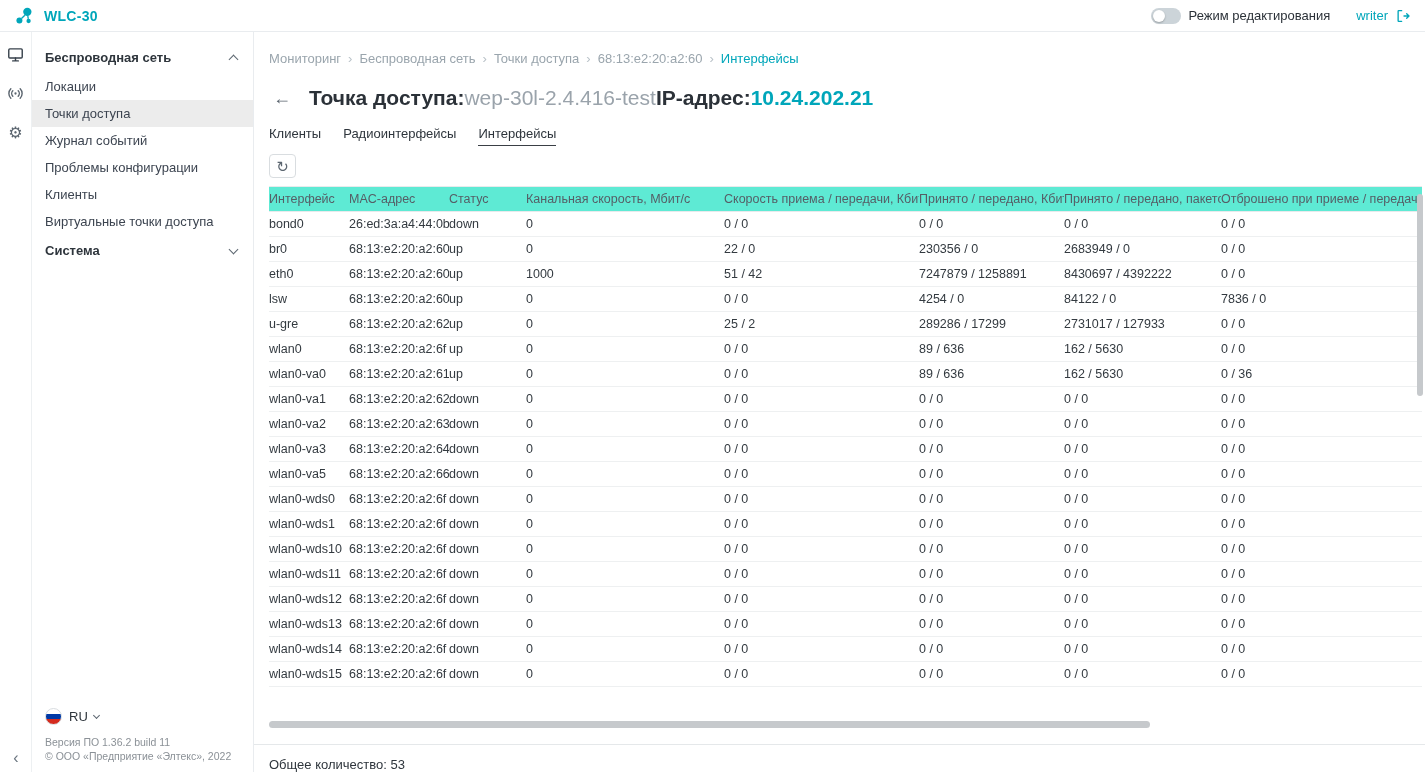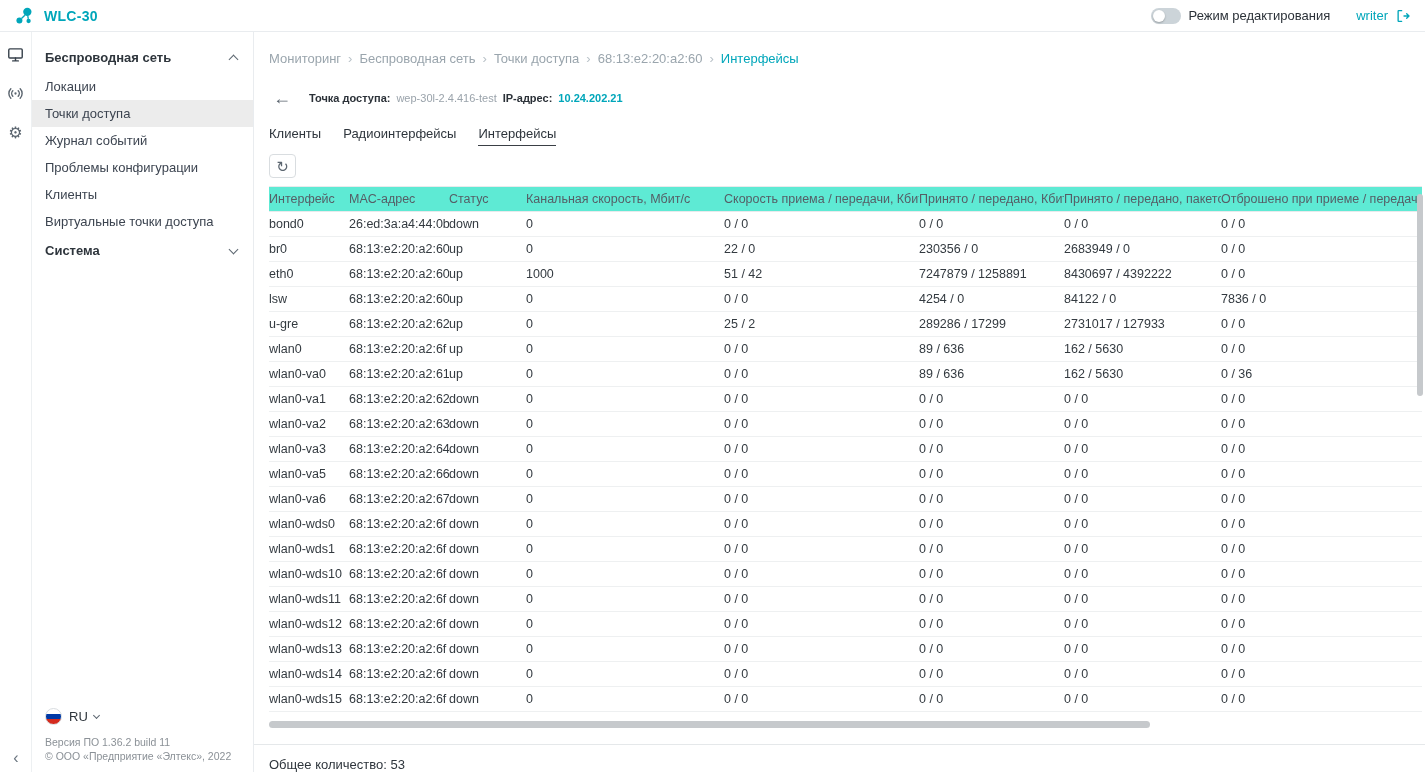--- a/index.html
+++ b/index.html
@@ -45,21 +45,21 @@
 
   
   .main{ flex:1; position:relative; min-width:0; background:#fff; }
   .breadcrumb{ margin:18px 0 0 15px; font-size:13px; height:16px; display:flex; align-items:center; white-space:nowrap; }
   .bc-item{ color:#9aa5ad; cursor:pointer; }
   .bc-item.active{ color:var(--accent); }
   .bc-sep{ color:#b9c2c8; margin:0 7px; }
 
   .title-row{ margin:20px 0 0 15px; height:24px; display:flex; align-items:center; }
   .back-btn{ width:26px; font-size:18px; color:#5c6670; background:none; border:none; cursor:pointer; margin-right:14px; font-family:inherit; line-height:1; }
-  .page-title{ font-size:11px; font-weight:700; color:#2b3138; display:flex; align-items:baseline; gap:6px; white-space:nowrap; }
+  .page-title{ font-size:21px; font-weight:700; color:#2b3138; display:flex; align-items:baseline; white-space:nowrap; }
   .page-title .device{ color:#9aa3ab; font-weight:400; }
   .page-title .ip{ color:var(--accent); }
 
   .tabs{ margin:16px 0 0 15px; display:flex; gap:22px; font-size:13px; height:20px; }
   .tab{ color:#2e353c; cursor:pointer; padding-bottom:3px; }
   .tab.active{ border-bottom:1px solid #3a3f45; }
 
   .refresh-btn{ margin:8px 0 0 15px; width:27px; height:24px; border:1px solid #d9dde0; border-radius:4px; background:#fff; color:#5c6670; font-size:15px; line-height:1; cursor:pointer; display:flex; align-items:center; justify-content:center; font-family:inherit; }
 
   .table-wrap{ margin:8px 0 0 15px; height:546px; overflow:hidden; position:relative; }
@@ -316,30 +316,20 @@
                 <td>wlan0-va5</td>
                 <td>68:13:e2:20:a2:66</td>
                 <td>down</td>
                 <td>0</td>
                 <td>0 / 0</td>
                 <td>0 / 0</td>
                 <td>0 / 0</td>
                 <td>0 / 0</td>
               </tr>
               <tr>
-                <td>wlan0-va6</td>
-                <td>68:13:e2:20:a2:67</td>
-                <td>down</td>
-                <td>0</td>
-                <td>0 / 0</td>
-                <td>0 / 0</td>
-                <td>0 / 0</td>
-                <td>0 / 0</td>
-              </tr>
-              <tr>
                 <td>wlan0-wds0</td>
                 <td>68:13:e2:20:a2:6f</td>
                 <td>down</td>
                 <td>0</td>
                 <td>0 / 0</td>
                 <td>0 / 0</td>
                 <td>0 / 0</td>
                 <td>0 / 0</td>
               </tr>
               <tr>

